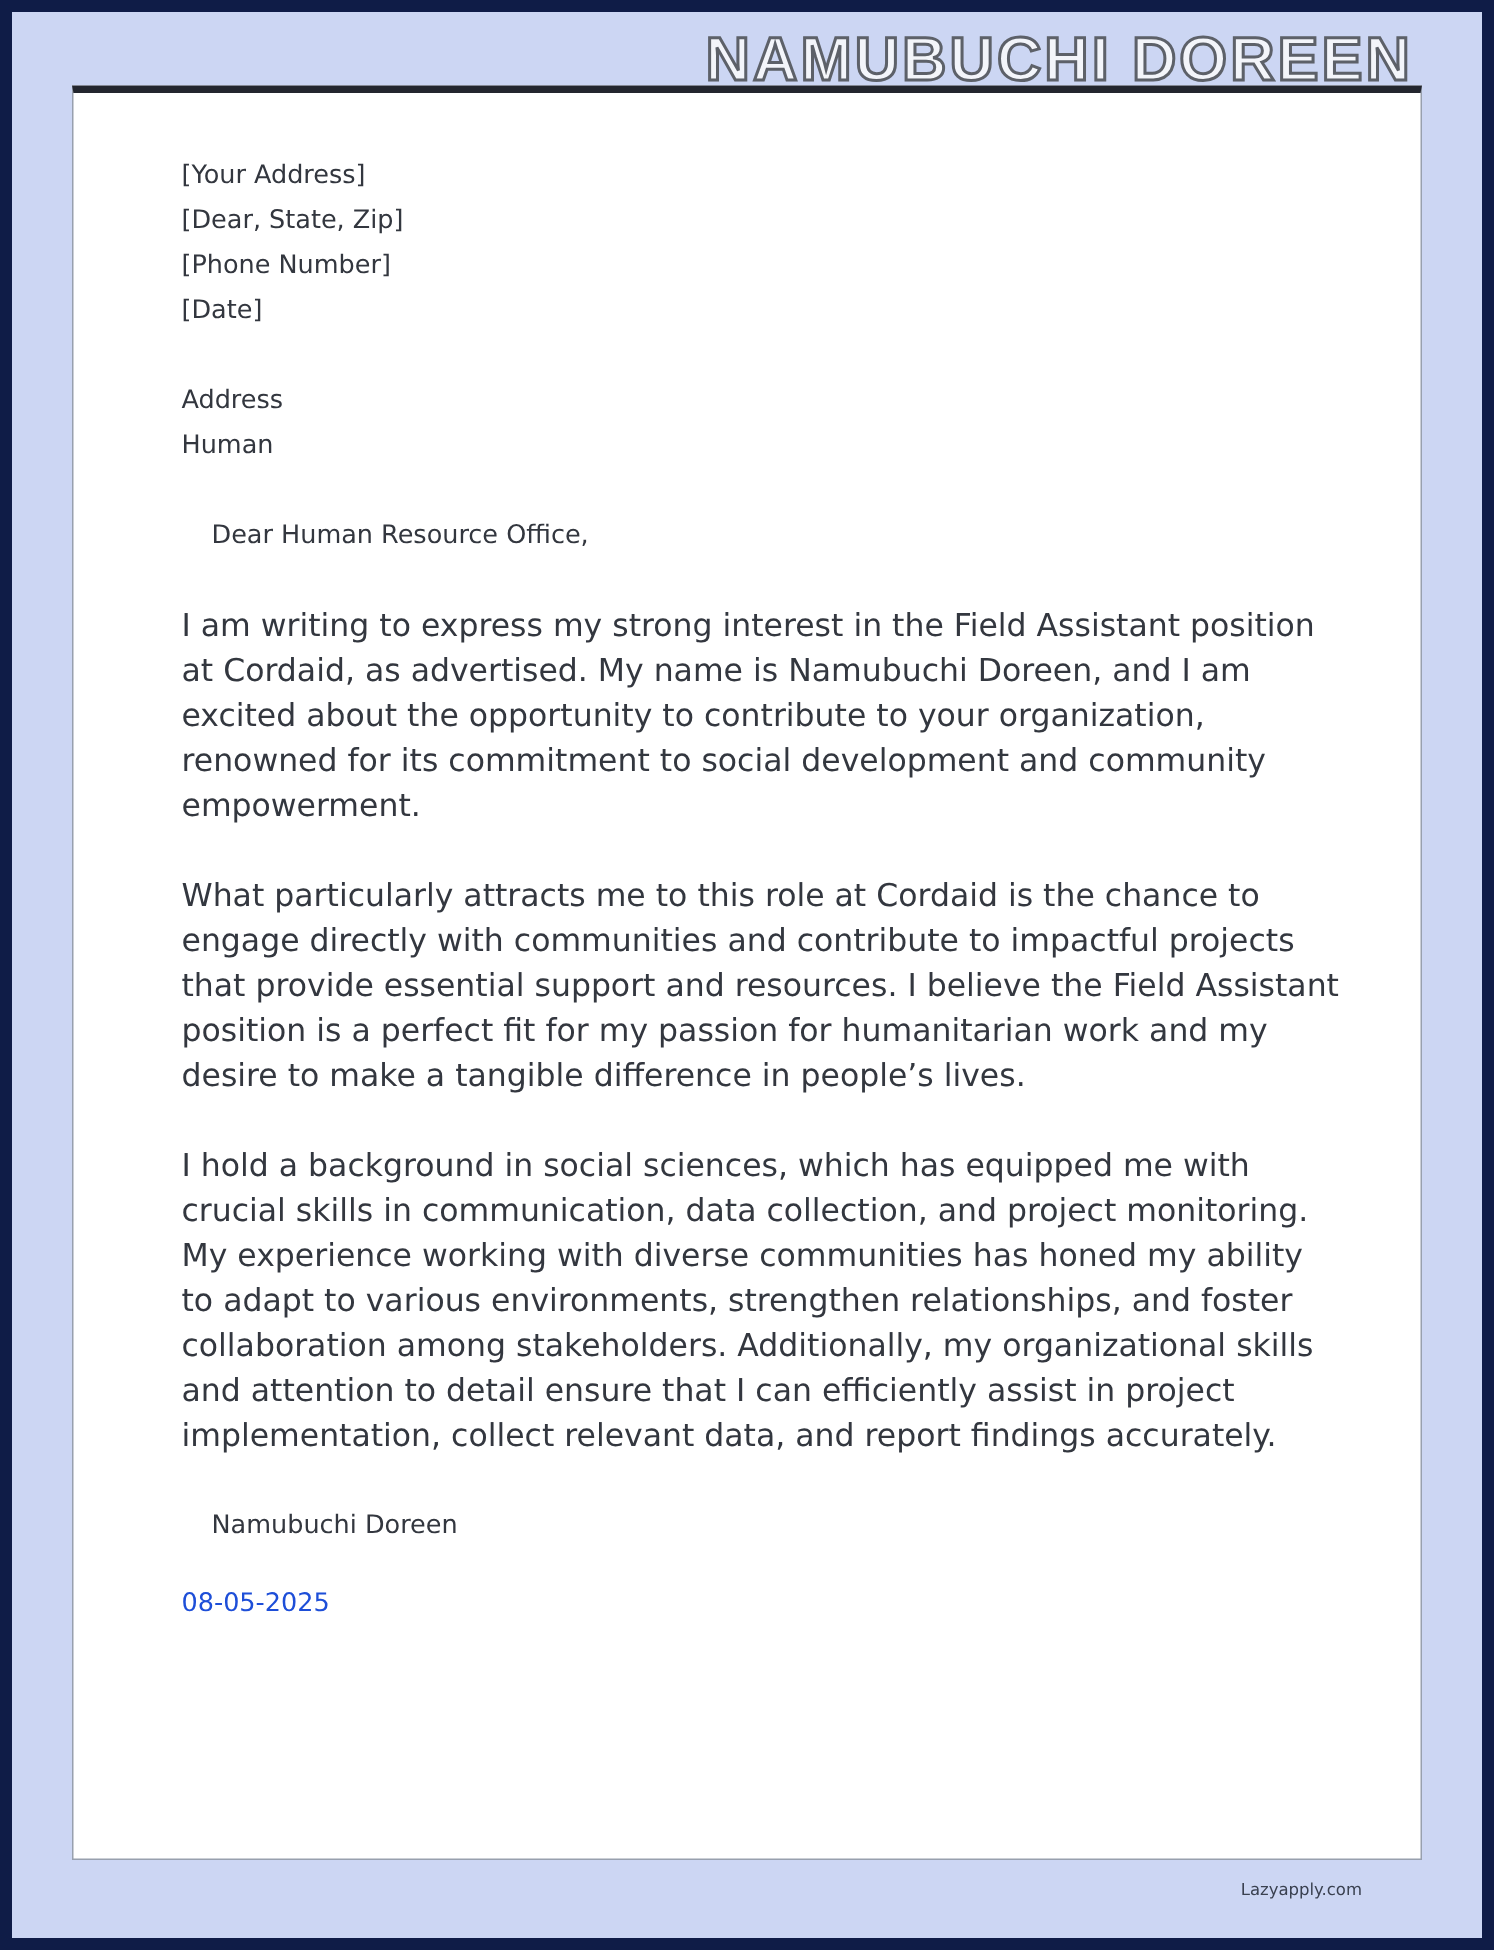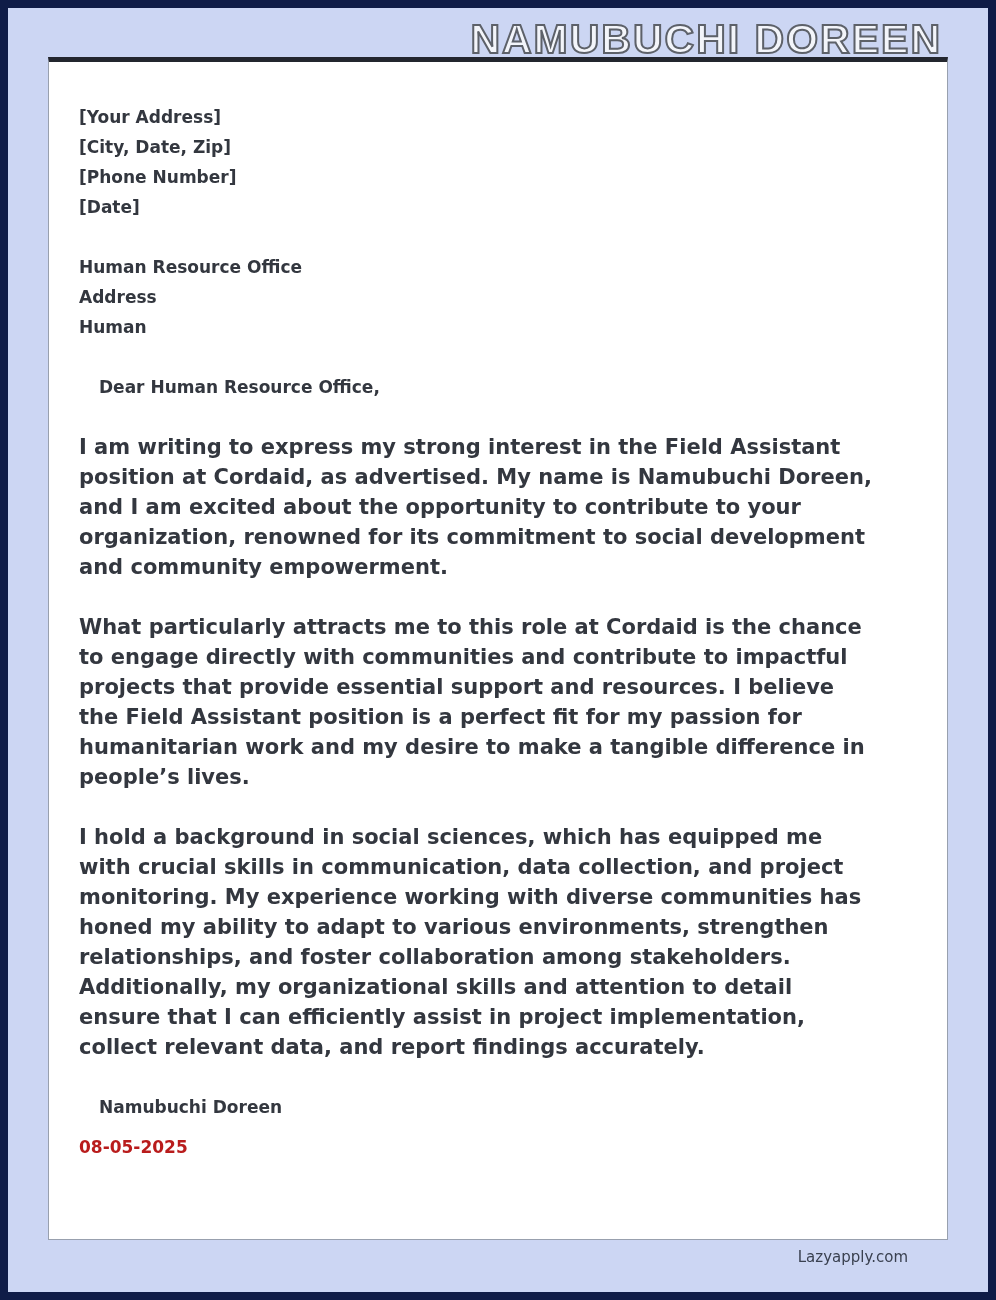--- a/index.html
+++ b/index.html
@@ -30,22 +30,21 @@
 
   .page {
     position: absolute;
     left: 40px;
     right: 40px;
     top: 49px;
     bottom: 52px;
     background: #ffffff;
     border: 1px solid #98a0ae;
     border-top: 5px solid #23262e;
-    padding: 40px 52px 30px 30px;
-    font-weight: bold;
+    padding: 40px 52px 30px 72px;
   }
 
   .line {
     font-size: 17px;
     line-height: 30px;
   }
 
   .block { margin: 0 0 0 0; }
   .block + .block { margin-top: 30px; }
 
@@ -57,52 +56,51 @@
   }
 
   .salutation, .closing, .signature {
     margin-top: 30px;
     font-size: 17px;
     line-height: 30px;
     margin-left: 20px;
   }
 
   .date-link {
-    margin-top: 10px;
+    margin-top: 22px;
     font-size: 17px;
     line-height: 30px;
-    color: #b91c1c;
+    color: #1d4ed8;
     cursor: pointer;
   }
 
   .footer-brand {
     position: absolute;
     right: 80px;
     bottom: 26px;
-    font-size: 15px;
+    font-size: 11px;
     color: #3a4150;
     text-align: right;
   }
 </style>
 </head>
 <body>
 
 <div class="header-name">NAMUBUCHI DOREEN</div>
 
 <div class="page">
 
   <div class="block">
     <div class="line">[Your Address]</div>
-    <div class="line">[City, Date, Zip]</div>
+    <div class="line">[Dear, State, Zip]</div>
     <div class="line">[Phone Number]</div>
     <div class="line">[Date]</div>
   </div>
 
   <div class="block">
-    <div class="line">Human Resource Office</div>
     <div class="line">Address</div>
     <div class="line">Human</div>
   </div>
 
   <div class="salutation">Dear Human Resource Office,</div>
 
   <p class="para">I am writing to express my strong interest in the Field Assistant position at Cordaid, as advertised. My name is Namubuchi Doreen, and I am excited about the opportunity to contribute to your organization, renowned for its commitment to social development and community empowerment.</p>
   <p class="para">What particularly attracts me to this role at Cordaid is the chance to engage directly with communities and contribute to impactful projects that provide essential support and resources. I believe the Field Assistant position is a perfect fit for my passion for humanitarian work and my desire to make a tangible difference in people’s lives.</p>
   <p class="para">I hold a background in social sciences, which has equipped me with crucial skills in communication, data collection, and project monitoring. My experience working with diverse communities has honed my ability to adapt to various environments, strengthen relationships, and foster collaboration among stakeholders. Additionally, my organizational skills and attention to detail ensure that I can efficiently assist in project implementation, collect relevant data, and report findings accurately.</p>
 

